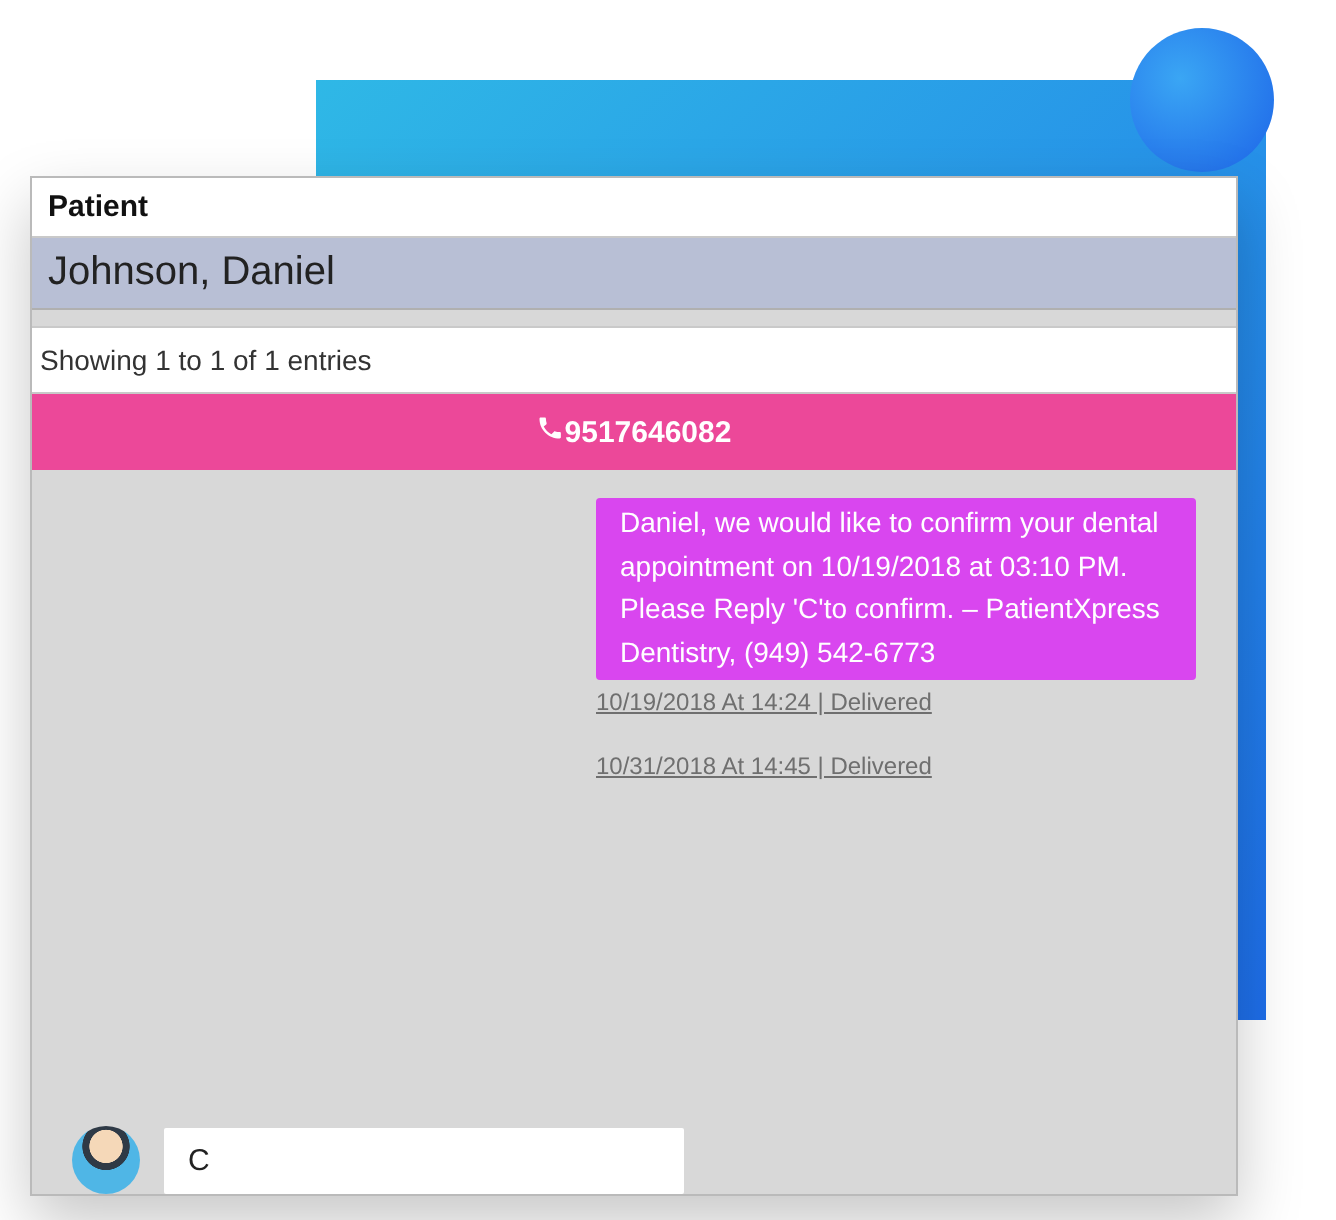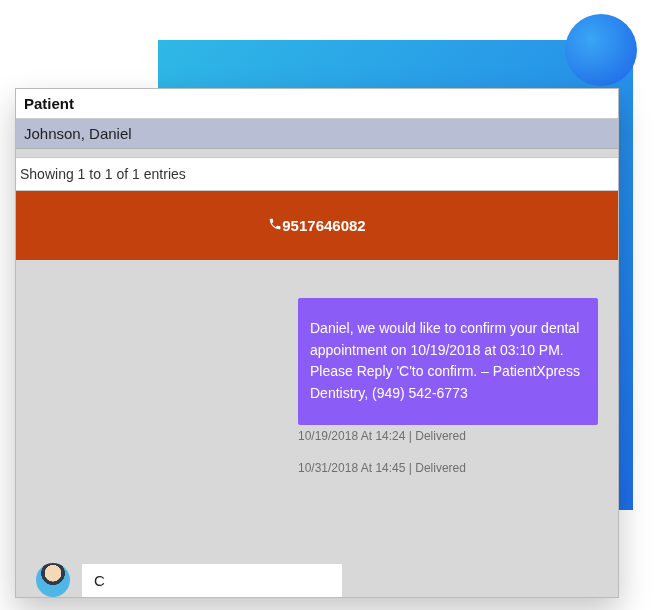--- a/index.html
+++ b/index.html
@@ -47,42 +47,42 @@
     background: #ffffff;
     border-bottom: 1px solid #c9c9c9;
     padding: 6px 8px;
     font-weight: bold;
     font-size: 15px;
     color: #111;
   }
   .selected-row {
     background: #b8bfd5;
     padding: 6px 8px;
-    font-size: 15px;
+    font-size: 20px;
     color: #222;
     border-bottom: 1px solid #b0b0b0;
   }
   .gap-row {
     height: 8px;
     background: #d8d8d8;
   }
   .entries-row {
     background: #ffffff;
     text-align: left;
     padding: 8px 4px;
     font-size: 14px;
     color: #333;
     border-top: 1px solid #c9c9c9;
     border-bottom: 1px solid #c9c9c9;
   }
   .phone-bar {
-    background: #c2410c;
+    background: #ec4899;
     color: #fff;
     text-align: center;
-    padding: 26px 4px;
+    padding: 10px 4px;
     font-weight: bold;
     font-size: 15px;
     display: flex;
     align-items: center;
     justify-content: center;
     gap: 0;
   }
   .phone-icon {
     display: inline-block;
   }
@@ -93,36 +93,36 @@
     padding: 14px 20px 6px 20px;
     position: relative;
   }
   .msg-group {
     display: flex;
     flex-direction: column;
     align-items: flex-end;
     margin-bottom: 14px;
   }
   .bubble-out {
-    background: #8b5cf6;
+    background: #d946ef;
     color: #ffffff;
     font-size: 14px;
     line-height: 1.55;
-    padding: 20px 12px;
+    padding: 2px 12px;
     max-width: 300px;
     border-radius: 2px;
-    margin-top: 24px;
   }
   .msg-meta {
     font-size: 12px;
     color: #6f6f6f;
     margin-top: 4px;
     align-self: flex-end;
     text-align: left;
     width: 300px;
+    text-decoration: underline;
   }
   .reply-row {
     display: flex;
     align-items: center;
     gap: 12px;
     padding: 0 20px;
   }
   .avatar {
     width: 34px;
     height: 34px;

